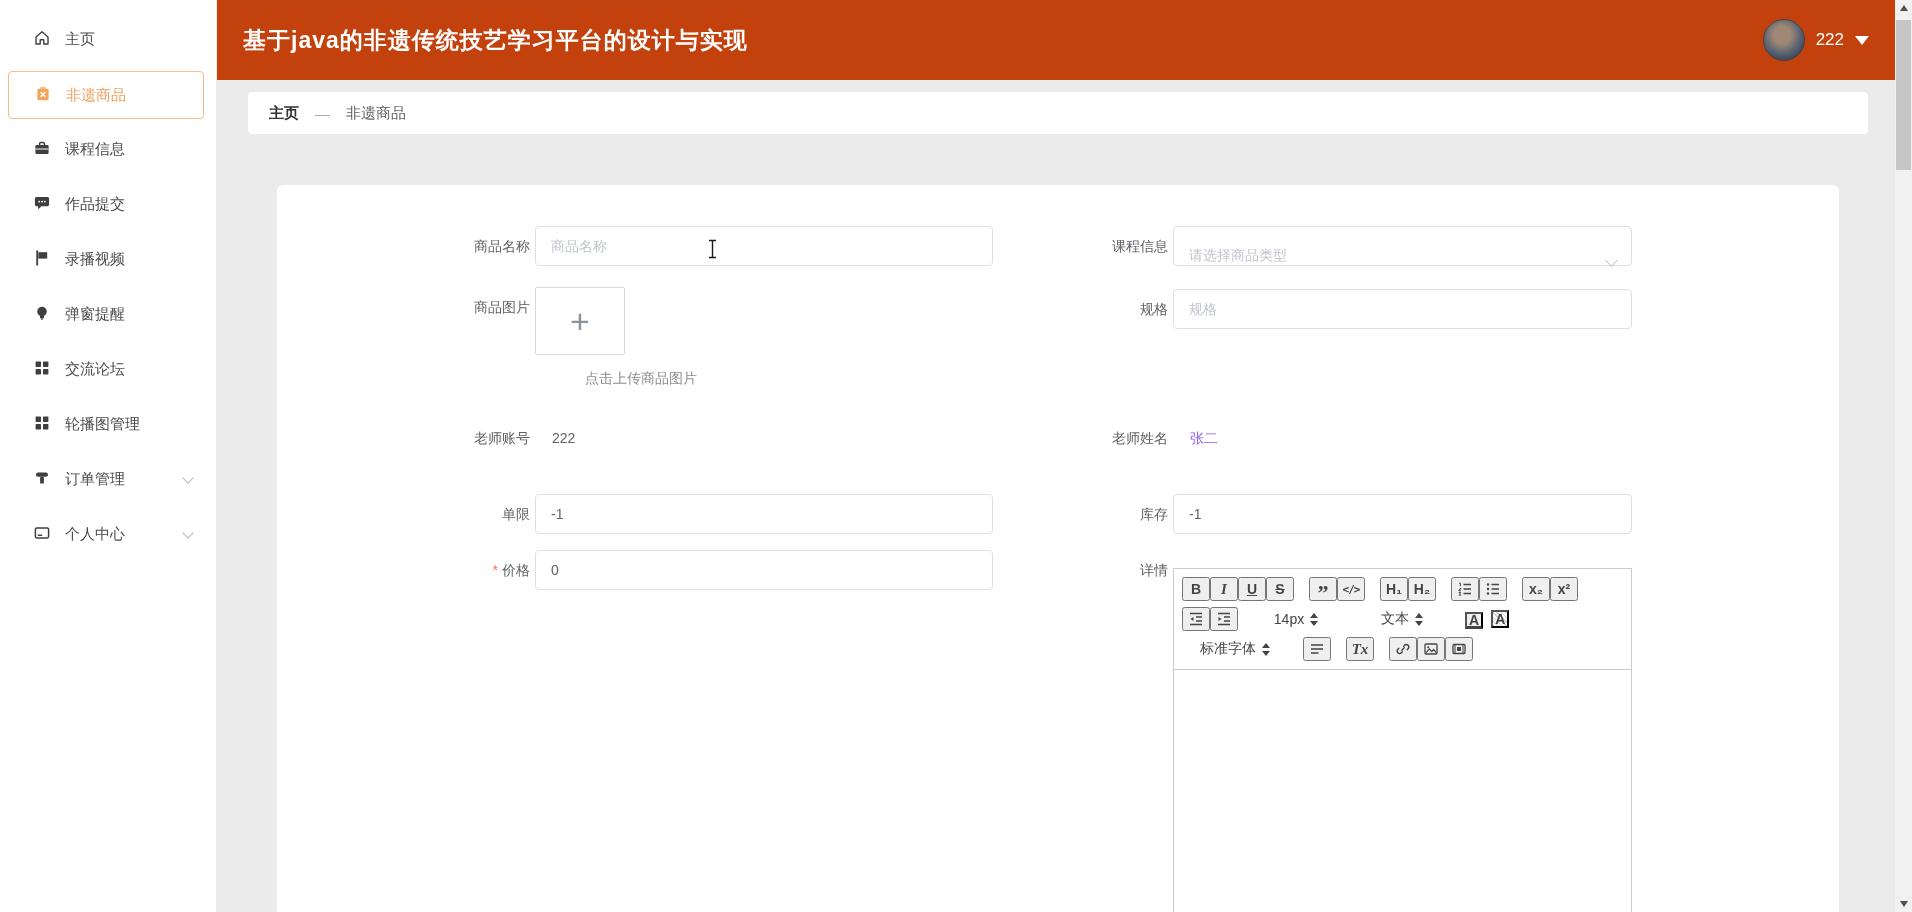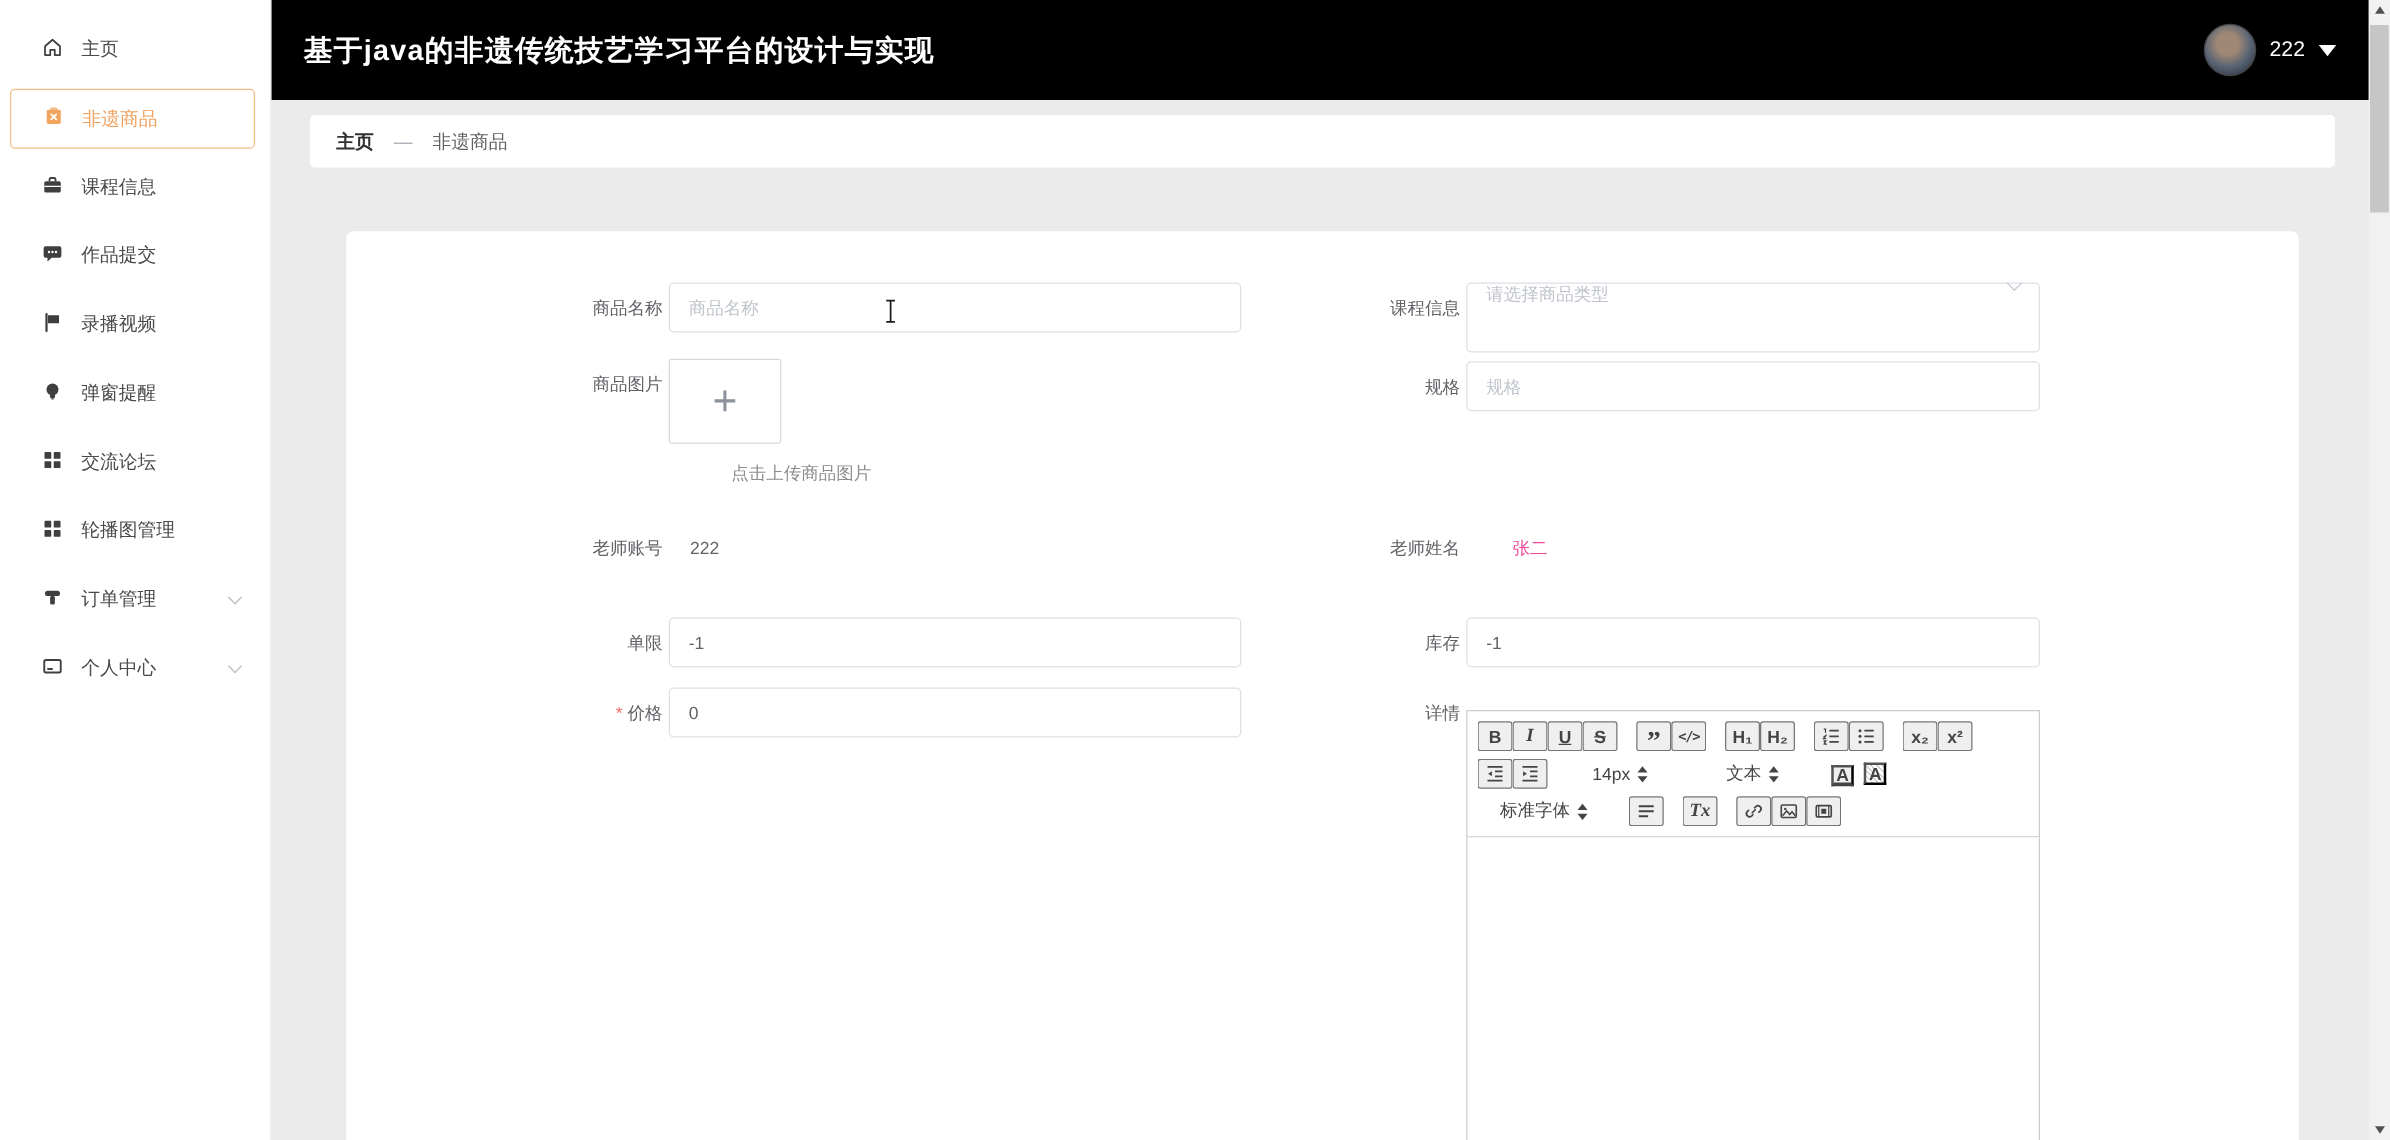--- a/index.html
+++ b/index.html
@@ -13,21 +13,21 @@
   .side-item { height:55px; display:flex; align-items:center; padding-left:33px; gap:14px;
                font-size:15px; color:#4A4A4A; cursor:pointer; }
   .side-item .lbl { flex:1; }
   .side-item.active { height:48px; margin:4px 12px 3px 8px; padding-left:25px;
                       border:1px solid #F4BC88; border-radius:4px; color:#F0A160; }
   .side-item svg { flex:0 0 auto; }
   .chev { width:8px; height:8px; border-right:1.6px solid #B6B9BE; border-bottom:1.6px solid #B6B9BE;
           transform:rotate(45deg); margin-right:24px; margin-top:-4px; }
 
   
-  .header { position:absolute; left:217px; top:0; width:1678px; height:80px; background:#000000;
+  .header { position:absolute; left:217px; top:0; width:1678px; height:80px; background:#c2410c;
             display:flex; align-items:center; padding:0 26px; }
   .header .title { color:#fff; font-size:23px; font-weight:bold; letter-spacing:1px; }
   .header .spacer { flex:1; }
   .userbox { display:flex; align-items:center; gap:11px; }
   .avatar { width:42px; height:42px; border-radius:50%;
             background:radial-gradient(circle at 45% 38%, #9f8874 0 26%, #5a6474 55%, #1d2530 100%);
             border:1px solid #444; }
   .uname { color:#fff; font-size:17px; }
   .dtri { width:0; height:0; border-left:7px solid transparent; border-right:7px solid transparent;
           border-top:9px solid #fff; }
@@ -44,31 +44,31 @@
           border-radius:6px; }
 
   .flabel { position:absolute; width:140px; text-align:right; font-size:14px; color:#606266;
             line-height:40px; white-space:nowrap; }
   .plainlabel { line-height:20px; }
   .req { color:#F56C6C; margin-right:4px; }
   .tinput { position:absolute; height:40px; border:1px solid #DCDFE6; border-radius:4px;
             padding:0 15px; font-size:14px; color:#606266; background:#fff; outline:none;
             font-family:"Liberation Sans", sans-serif; }
   .tinput::placeholder { color:#C0C4CC; opacity:1; }
-  .selectbox { position:absolute; height:56px; border:1px solid #DCDFE6; border-radius:4px;
-               background:#fff; display:flex; align-items:flex-start; padding:0 15px; cursor:pointer; }
+  .selectbox { position:absolute; height:40px; border:1px solid #DCDFE6; border-radius:4px;
+               background:#fff; display:flex; align-items:flex-end; padding:0 15px; cursor:pointer; }
   .selectbox .ph { flex:1; font-size:14px; color:#C0C4CC; }
   .sel-chev { width:9px; height:9px; border-right:1.6px solid #C0C4CC; border-bottom:1.6px solid #C0C4CC;
               transform:rotate(45deg); margin-top:-5px; }
   .uploadbox { position:absolute; width:90px; height:68px; border:1px solid #D9D9D9; border-radius:2px;
                background:#fff; display:flex; align-items:center; justify-content:center; cursor:pointer; }
   .uploadbox .plus { font-size:34px; font-weight:200; color:#8C939D; line-height:1; }
   .hint { position:absolute; font-size:14px; color:#8C8C8C;margin-left:48px; }
   .pvalue { position:absolute; font-size:14px; color:#606266; line-height:20px; }
-  .pvalue.light { color:#ec4899;margin-left:20px; }
+  .pvalue.light { color:#8b5cf6; }
 
   
   .editor { position:absolute; left:896px; top:383px; width:459px; }
   .ql-toolbar { border:1px solid #CCCCCC; padding:8px 8px 2px 8px; display:flex; flex-wrap:wrap;
                 align-items:center; width:459px; background:#fff; }
   .fmt { display:flex; align-items:center; margin-right:15px; margin-bottom:6px; }
   .qlb { min-width:28px; height:24px; display:flex; align-items:center; justify-content:center;
          color:#444; font-weight:bold; font-size:14px; cursor:pointer; }
   .qlb svg { display:block; }
   .g-italic { font-style:italic; font-family:"Liberation Serif", serif; font-size:15px; }

